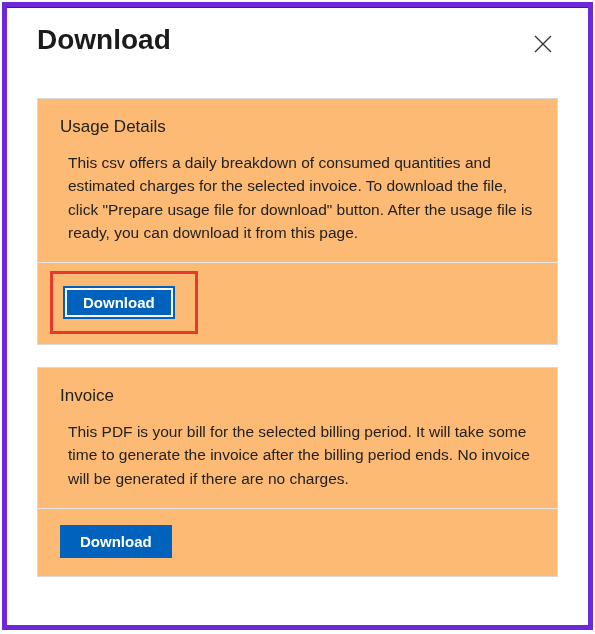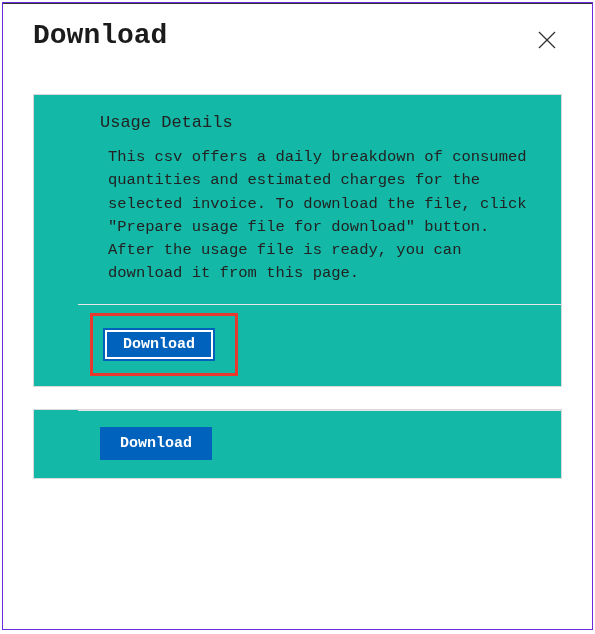--- a/index.html
+++ b/index.html
@@ -8,26 +8,25 @@
       padding: 0;
     }
     body {
       font-family: "Segoe UI", -apple-system, BlinkMacSystemFont, sans-serif;
       background: #ffffff;
       width: 595px;
       height: 634px;
       overflow: hidden;
     }
     .panel {
-      border: 1px solid #6d28d9;
+      border: 5px solid #6d28d9;
       margin: 2px;
       padding: 0;
       height: 628px;
       position: relative;
-      font-family: Liberation Mono, monospace;
     }
     .panel-top-border {
       position: absolute;
       top: 0;
       left: 0;
       right: 0;
       height: 1px;
       background: #333;
     }
     .panel-header {
@@ -63,22 +62,21 @@
       height: 18px;
       stroke: #333;
       stroke-width: 1.2;
     }
     .content-area {
       padding: 0 30px;
     }
     .card {
       border: 1px solid #d9d9d9;
       margin-top: 22px;
-      background: #14b8a6;
-      padding-left: 44px;
+      background: #fdba74;
     }
     .card-body {
       padding: 18px 22px 18px 22px;
     }
     .card-title {
       font-size: 17px;
       color: #222;
       font-weight: 400;
       margin-bottom: 14px;
     }
@@ -143,19 +141,23 @@
         <div class="card-text">This csv offers a daily breakdown of consumed quantities and estimated charges for the selected invoice. To download the file, click "Prepare usage file for download" button. After the usage file is ready, you can download it from this page.</div>
       </div>
       <div class="card-footer">
         <span class="highlight-wrap">
           <button class="btn-primary focused">Download</button>
         </span>
       </div>
     </div>
 
     <div class="card">
+      <div class="card-body">
+        <div class="card-title">Invoice</div>
+        <div class="card-text">This PDF is your bill for the selected billing period. It will take some time to generate the invoice after the billing period ends. No invoice will be generated if there are no charges.</div>
+      </div>
       <div class="card-footer">
         <button class="btn-primary">Download</button>
       </div>
     </div>
 
   </div>
 </div>
 
 </body></html>

